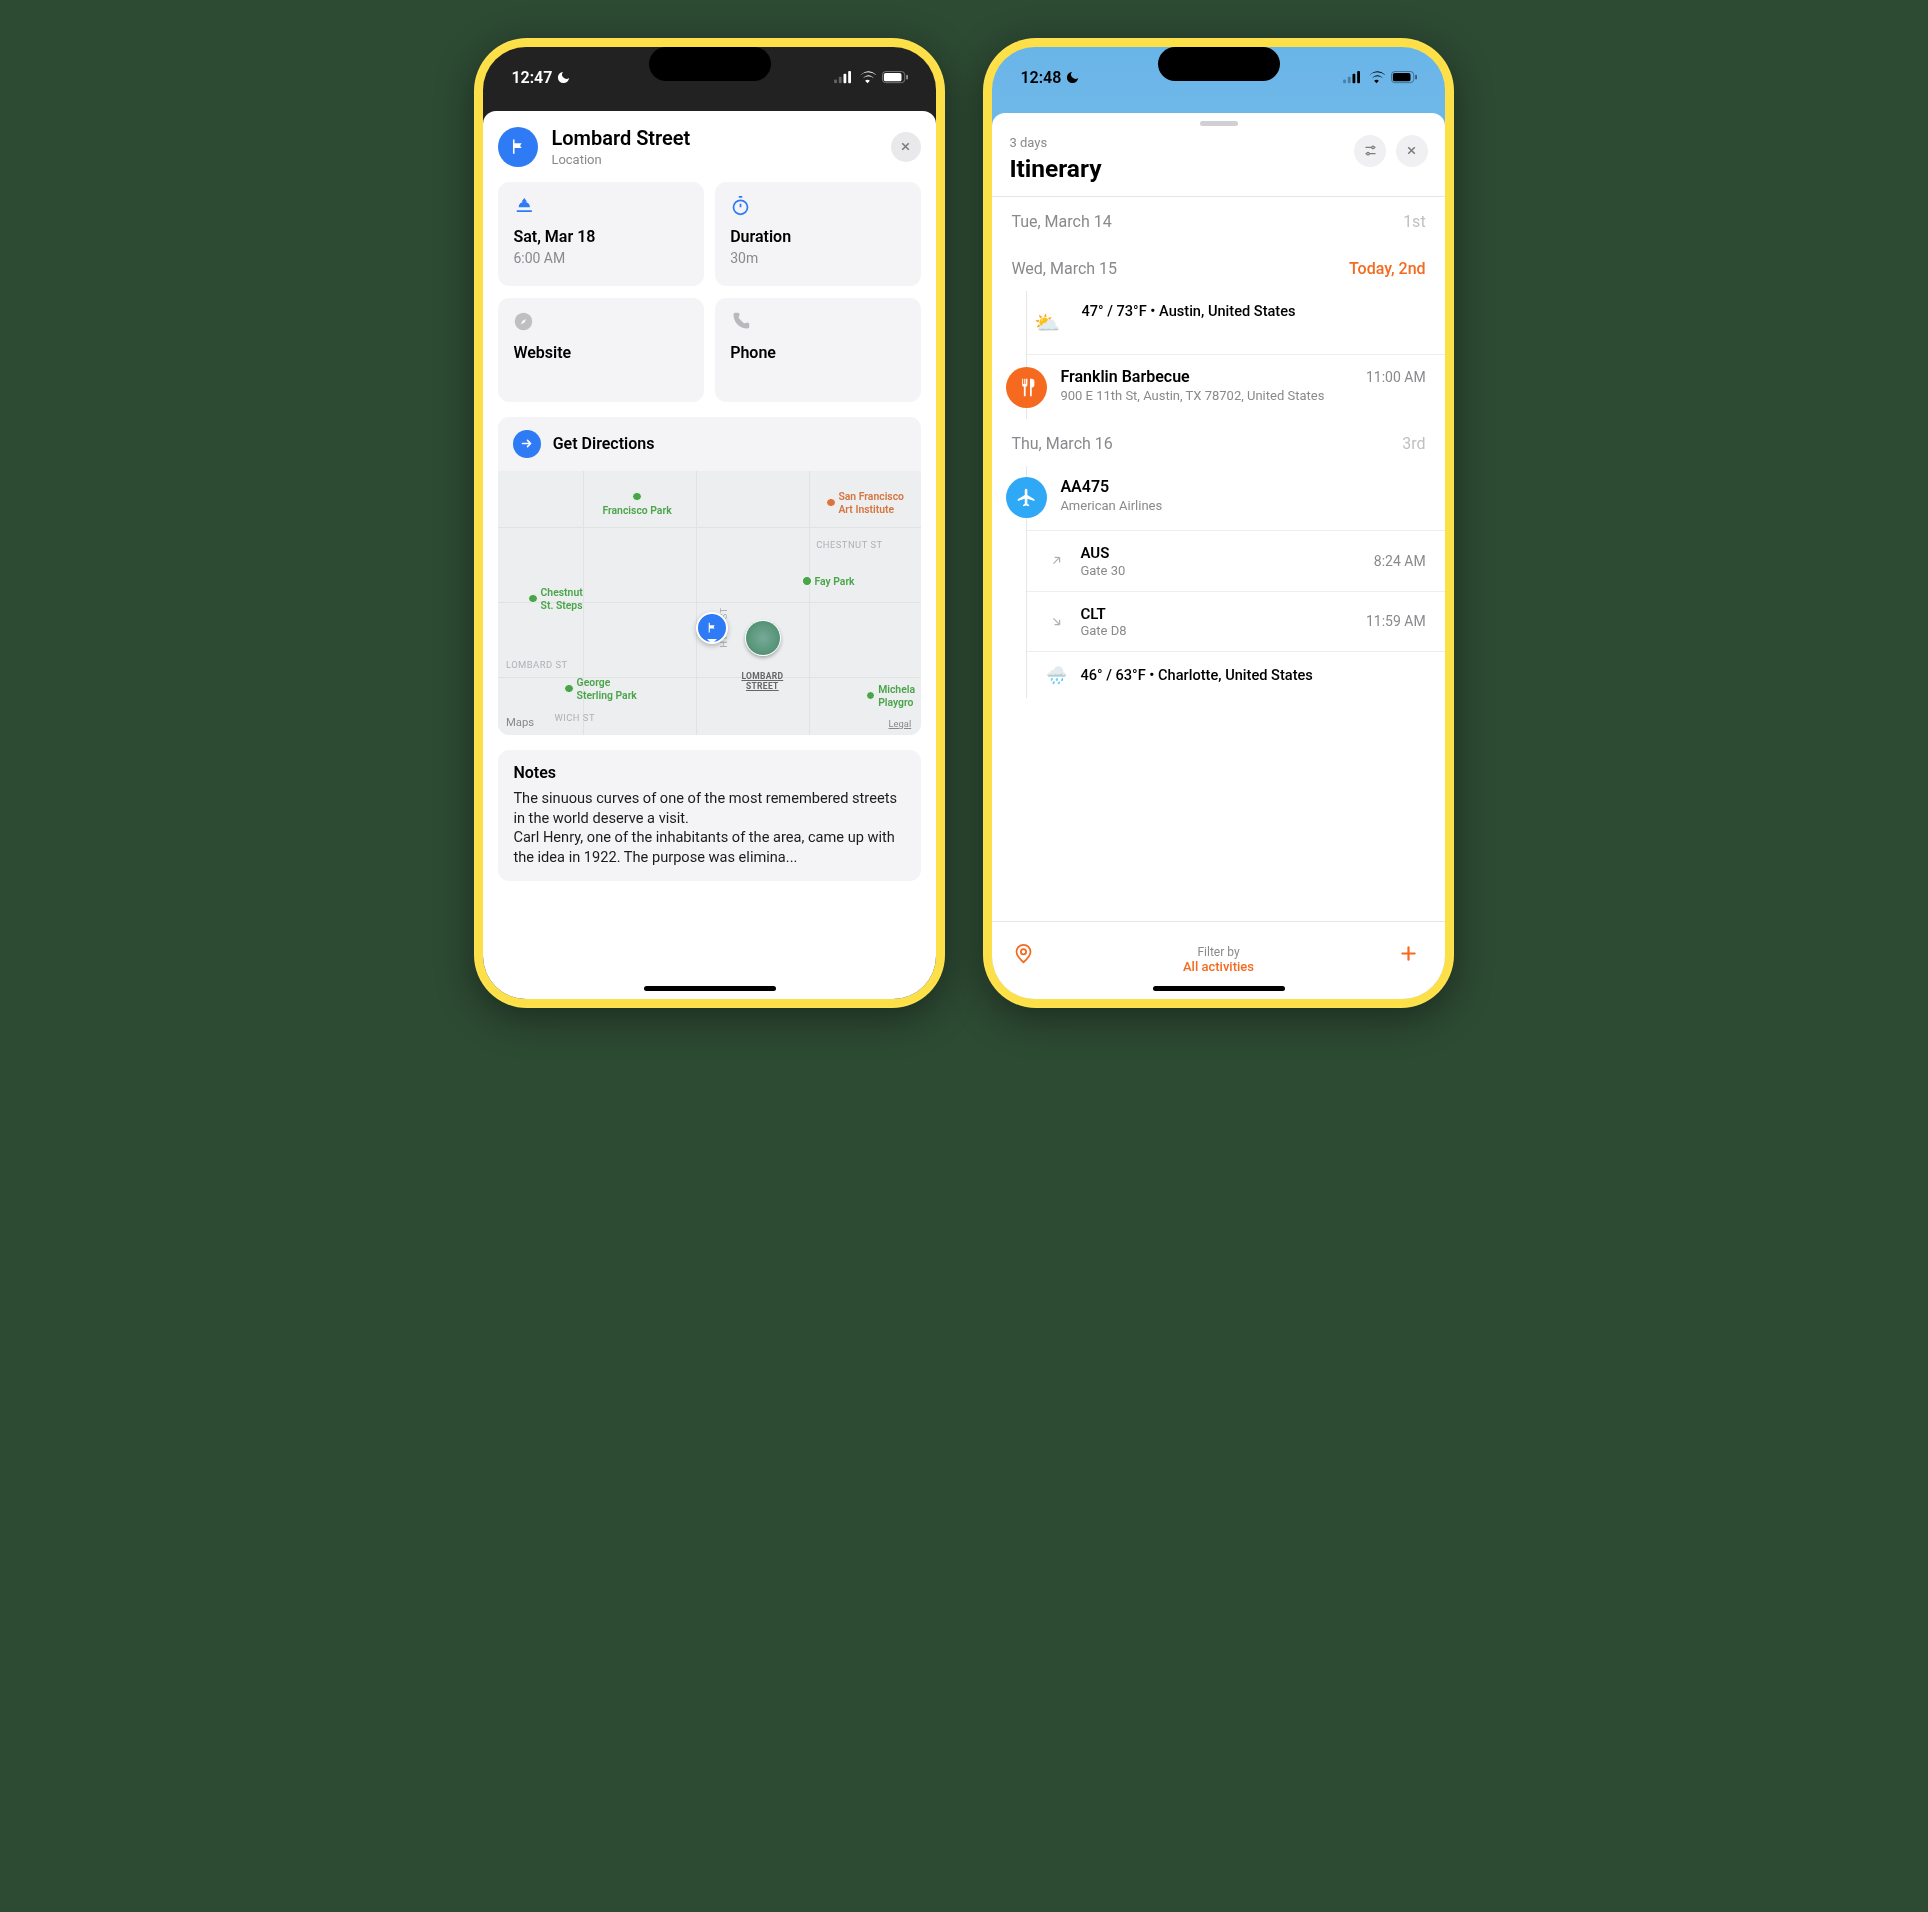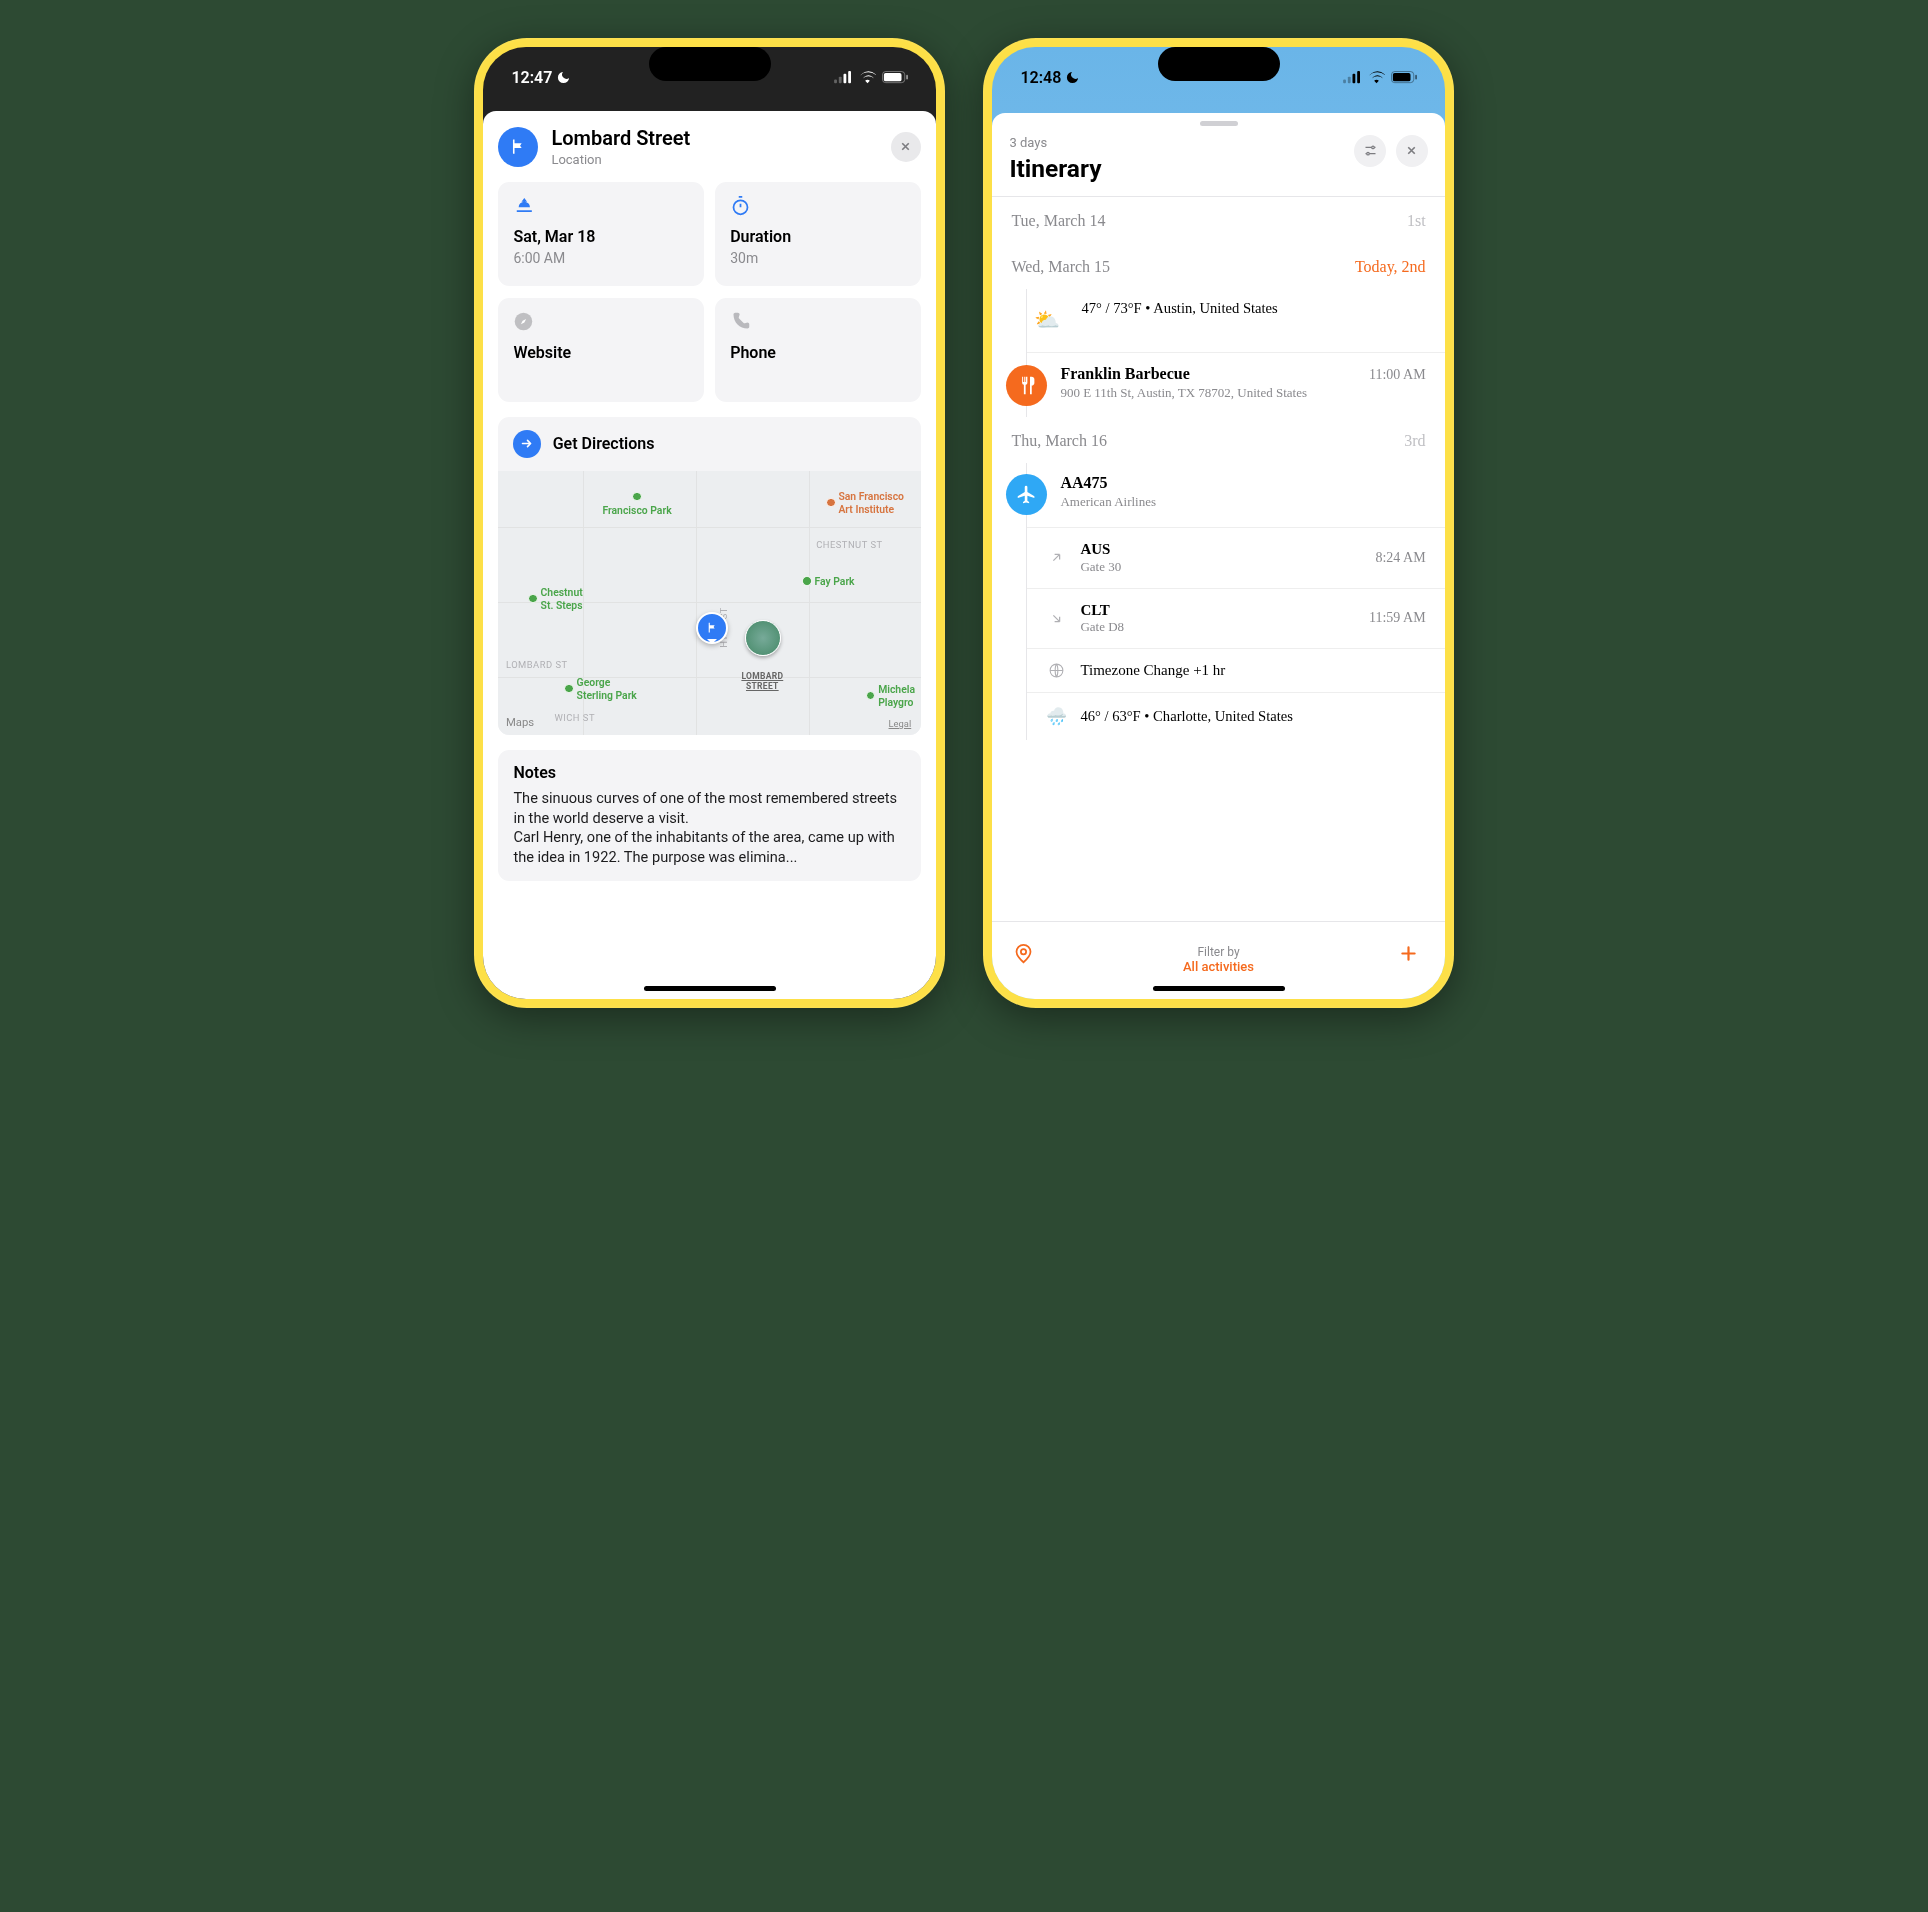--- a/index.html
+++ b/index.html
@@ -184,21 +184,21 @@
     display:flex;align-items:flex-start;padding:0 17px 13px;gap:9.4px;
   }
   .hdr-labels{flex:1;}
   .hdr-sub{font-size:13px;color:#8a8a8e;}
   .hdr-title{font-size:24.5px;font-weight:700;margin-top:4px;}
   .round-btn{
     width:32px;height:32px;border-radius:50%;background:#f0f0f2;
     display:flex;align-items:center;justify-content:center;color:#7c7c80;cursor:pointer;
   }
   .divider{height:0.9px;background:#e6e6e9;margin:0;}
-  .itin-body{flex:1;overflow:hidden;padding:0 0 0 0;font-family:Liberation Serif, serif;}
+  .itin-body{flex:1;overflow:hidden;padding:0 0 0 0;}
   .day-head{
     display:flex;justify-content:space-between;align-items:center;
     padding:15px 19px 13px;
     font-size:16px;
   }
   .day-head .day-label{color:#8a8a8e;}
   .day-head .day-pos{color:#c0c0c4;}
   .day-head.today .day-label{color:#8a8a8e;}
   .day-head.today .day-pos{color:#f56a1e;font-weight:500;}
   .timeline{border-left:0.9px solid #e6e6e9;margin-left:34px;}
@@ -504,31 +504,20 @@
                 </svg>
               </div>
             <div class="sub-main">
               <div class="sub-title">CLT</div>
               <div class="sub-sub">Gate D8</div>
             </div>
             <div class="sub-time">11:59 AM</div>
           </div>
           <div class="sub-row">
             <div class="sicon">
-                <svg width="17" height="17" viewBox="0 0 24 24" fill="none" stroke="currentColor" stroke-width="1.5">
-                  <circle cx="12" cy="12" r="9"></circle>
-                  <path d="M3 12h18M12 3c2.5 3 2.5 15 0 18M12 3c-2.5 3-2.5 15 0 18"></path>
-                </svg>
-              </div>
-            <div class="sub-main">
-              <div class="sub-title" style="font-weight:500;">Timezone Change +1 hr</div>
-            </div>
-          </div>
-          <div class="sub-row">
-            <div class="sicon">
                 <span style="font-size:17px;">🌧️</span>
               </div>
             <div class="sub-main">
               <div class="sub-title" style="font-weight:500;font-size:14.6px;">46° / 63°F • Charlotte, United States</div>
             </div>
           </div>
         </div>
       </div>
 
       <div class="bottom-bar">

